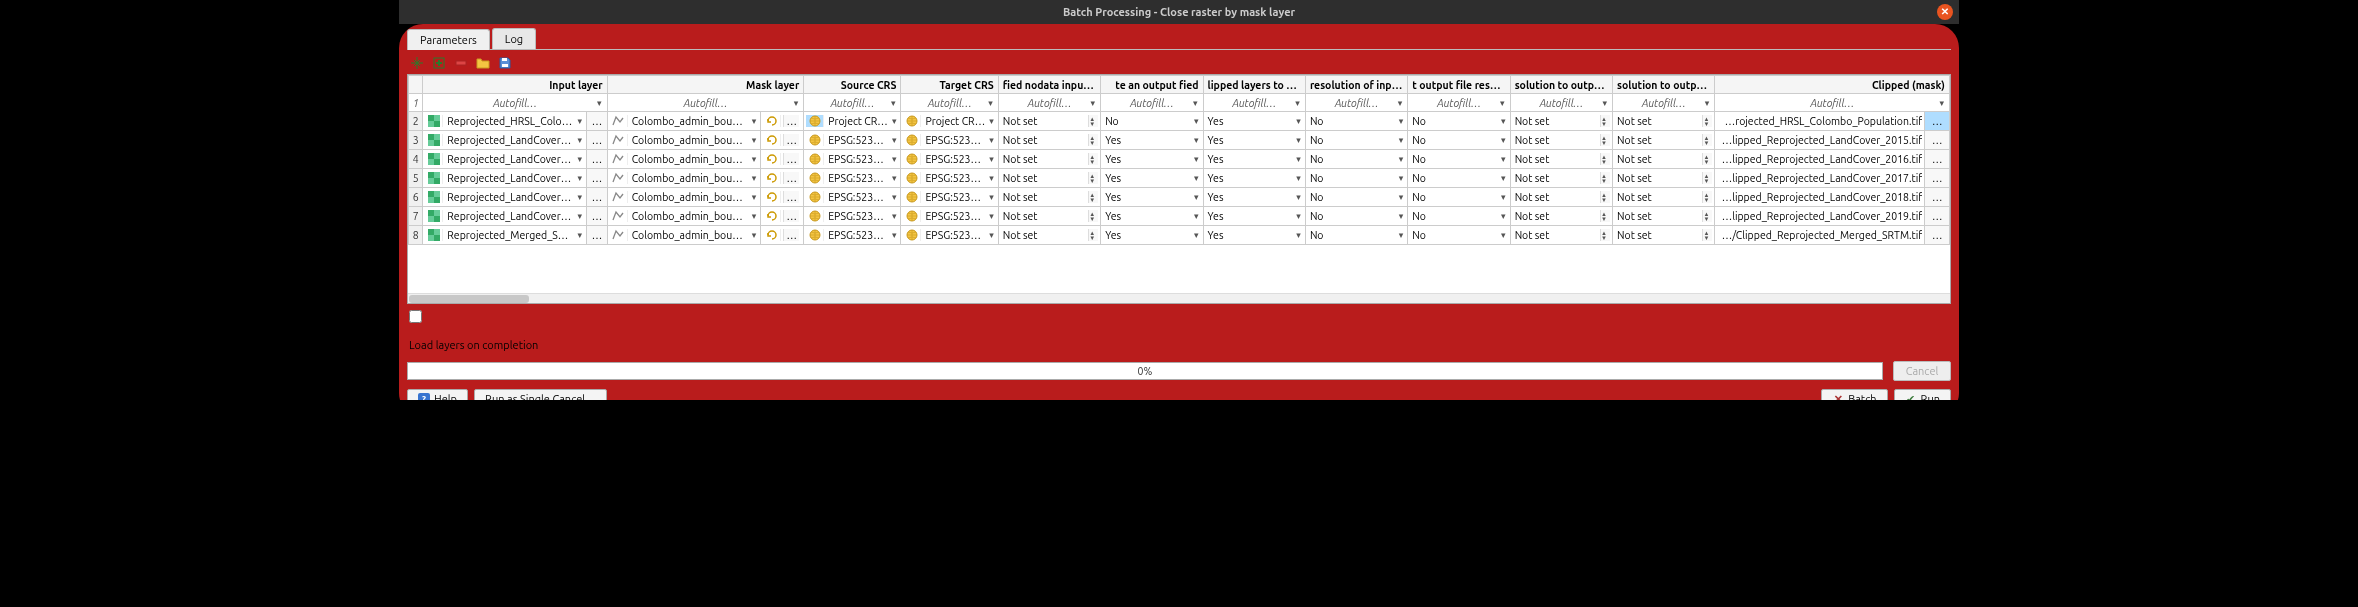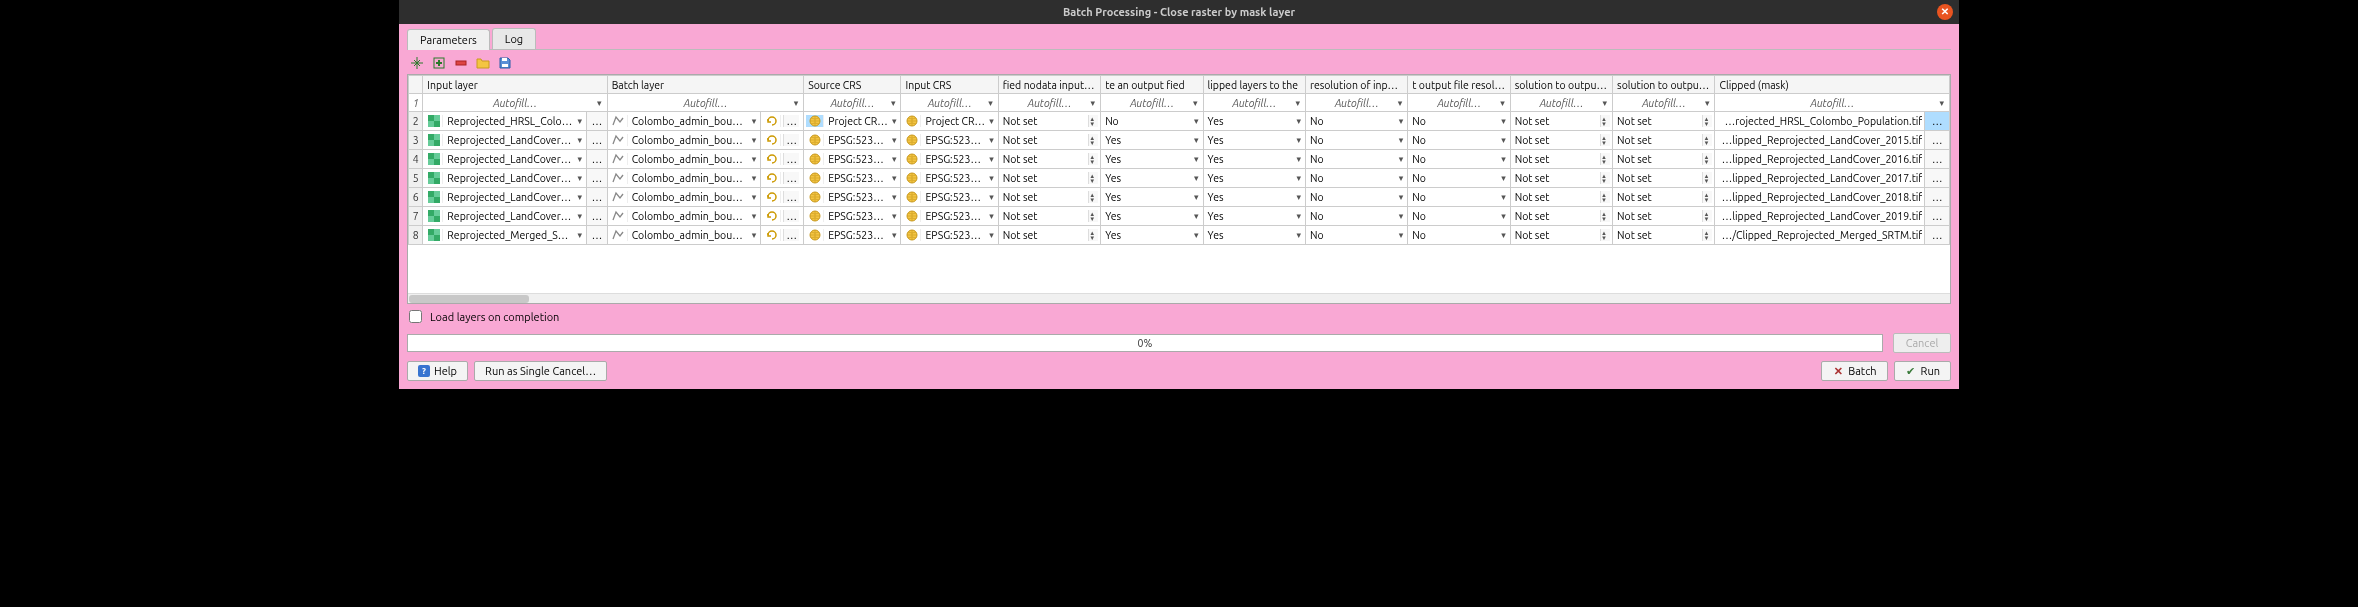--- a/index.html
+++ b/index.html
@@ -1,42 +1,42 @@
 <!DOCTYPE html>
 <html><head>
 <meta charset="utf-8">
 <style>
   * { box-sizing: border-box; margin: 0; padding: 0; }
   body { font-family: "Ubuntu", "Segoe UI", Arial, sans-serif; font-size: 11px; background: #000; }
   .window { width: 1560px; height: 400px; margin: 0 auto; background: #000; }
   .titlebar { background: #2e2e2e; color: #ccc; height: 24px; display: flex; align-items: center; justify-content: center; position: relative; font-size: 11px; font-weight: bold; }
   .titlebar .close-btn { position: absolute; right: 6px; top: 4px; width: 16px; height: 16px; background: #e95420; border-radius: 50%; display: flex; align-items: center; justify-content: center; color: #fff; font-size: 10px; cursor: pointer; line-height: 1;}
-  .content { background: #f9a8d4; padding: 4px 8px 8px 8px; }
+  .content { background: #b91c1c; padding: 4px 8px 8px 8px; border-radius: 24px; }
   .tabs { display: flex; border-bottom: 1px solid #bbb; margin-bottom: 2px; }
   .tab { padding: 4px 12px; border: 1px solid #bbb; border-bottom: none; background: #e8e8e8; cursor: pointer; font-size: 11px; border-radius: 3px 3px 0 0; margin-right: 2px;}
   .tab.active { background: #f0f0f0; position: relative; top: 1px;}
   .toolbar { display: flex; gap: 6px; padding: 3px 0 3px 2px; }
   .tb-icon { width: 16px; height: 16px; display: inline-flex; align-items: center; justify-content: center; cursor: pointer; }
   .grid-wrap { border: 1px solid #aaa; background: #fff; height: 230px; overflow: hidden; position: relative;}
   table { border-collapse: collapse; width: 100%; table-layout: fixed; }
   th, td { border: 1px solid #ccc; font-size: 10.5px; height: 18px; white-space: nowrap; overflow: hidden; text-overflow: ellipsis; position: relative; }
-  th { background: #f5f5f5; font-weight: normal; text-align: left; padding: 2px 4px; margin-top: 30px;}
+  th { background: #f5f5f5; font-weight: bold; text-align: right; padding: 2px 4px; margin-top: 30px;}
   td { background: #fff; padding: 0; vertical-align: middle;}
   .autofill-row td { background: #fff; font-style: italic; color: #555; text-align: center;}
   .autofill-row td .dd-arrow { position: absolute; right: 3px; top: 4px; font-style: normal; color: #555;}
   .rownum { width: 14px; text-align: center; background: #f0f0f0; font-weight: normal; font-style: normal; color:#333;}
   td .cell { display: flex; align-items: center; height: 18px; padding: 0 2px; gap: 2px;}
   td .cell-text { flex: 1; overflow: hidden; text-overflow: ellipsis; white-space: nowrap; padding-left: 2px;}
   td .dd-arrow { color: #555; font-size: 9px; padding: 0 2px;}
   td .btn-ellipsis { width: 16px; text-align: center; border-left: 1px solid #ddd; background:#f8f8f8; cursor: pointer;}
   td .spinbox { width: 10px; display: flex; flex-direction: column; border-left: 1px solid #ddd; font-size: 6px; line-height: 5px; color:#555; background:#f8f8f8; padding:1px 0;}
   td .icon-box { width: 18px; display:flex; align-items:center; justify-content:center; border-right:1px solid #eee;}
   .ellipsis-col { width: 20px; text-align: center; background:#f8f8f8; cursor:pointer;}
   .globe-sel { background: #afddff !important; }
-  .load-layers { display:flex; align-items:center; gap:8px; padding:6px 2px 2px; font-size:11px;}
+  .load-layers { display:flex; align-items:flex-start; gap:16px; padding:6px 2px 2px; font-size:11px;flex-direction:column;}
   .load-layers input[type=checkbox]{ width:13px; height:13px;}
   .progress-row { display:flex; align-items:center; gap:10px; margin-top:8px;}
   .progress-bar { flex:1; height:18px; border:1px solid #aaa; background:#fff; position:relative; display:flex; align-items:center; justify-content:center; font-size:10.5px; color:#333;}
   .progress-cancel { width:58px; height:20px; border:1px solid #bbb; background:#eee; color:#aaa; font-size:11px; text-align:center; line-height:18px; border-radius:2px; cursor:default;}
   .footer { display:flex; justify-content:space-between; margin-top:8px;}
   .footer-left, .footer-right { display:flex; gap:6px;}
   .btn { border:1px solid #aaa; background:#f4f4f4; padding:3px 10px; font-size:11px; border-radius:2px; cursor:pointer; display:flex; align-items:center; gap:4px;}
   .btn-icon { width:12px; height:12px; display:inline-flex; align-items:center; justify-content:center;}
   .scroll-h { position:absolute; bottom:0; left:0; right:0; height:10px; background:#f0f0f0; border-top:1px solid #ddd;}
   .scroll-h-thumb { position:absolute; left:1px; top:1px; height:8px; width:120px; background:#c8c8c8; border-radius:3px;}
@@ -113,23 +113,23 @@
           <col style="width:100px">
             <col style="width:100px">
           <col style="width:100px">
             <col style="width:205px">
             <col style="width:24px">
         </colgroup>
         <thead>
           <tr>
             <th></th>
             <th colspan="2">Input layer</th>
-            <th colspan="2">Batch layer</th>
+            <th colspan="2">Mask layer</th>
             <th>Source CRS</th>
-            <th>Input CRS</th>
+            <th>Target CRS</th>
             <th>fied nodata input to</th>
             <th>te an output fied</th>
             <th>lipped layers to the</th>
             <th>resolution of input r</th>
             <th>t output file resoluti</th>
             <th>solution to output b</th>
             <th>solution to output b</th>
             <th colspan="2">Clipped (mask)</th>
           </tr>
           <tr class="autofill-row">

